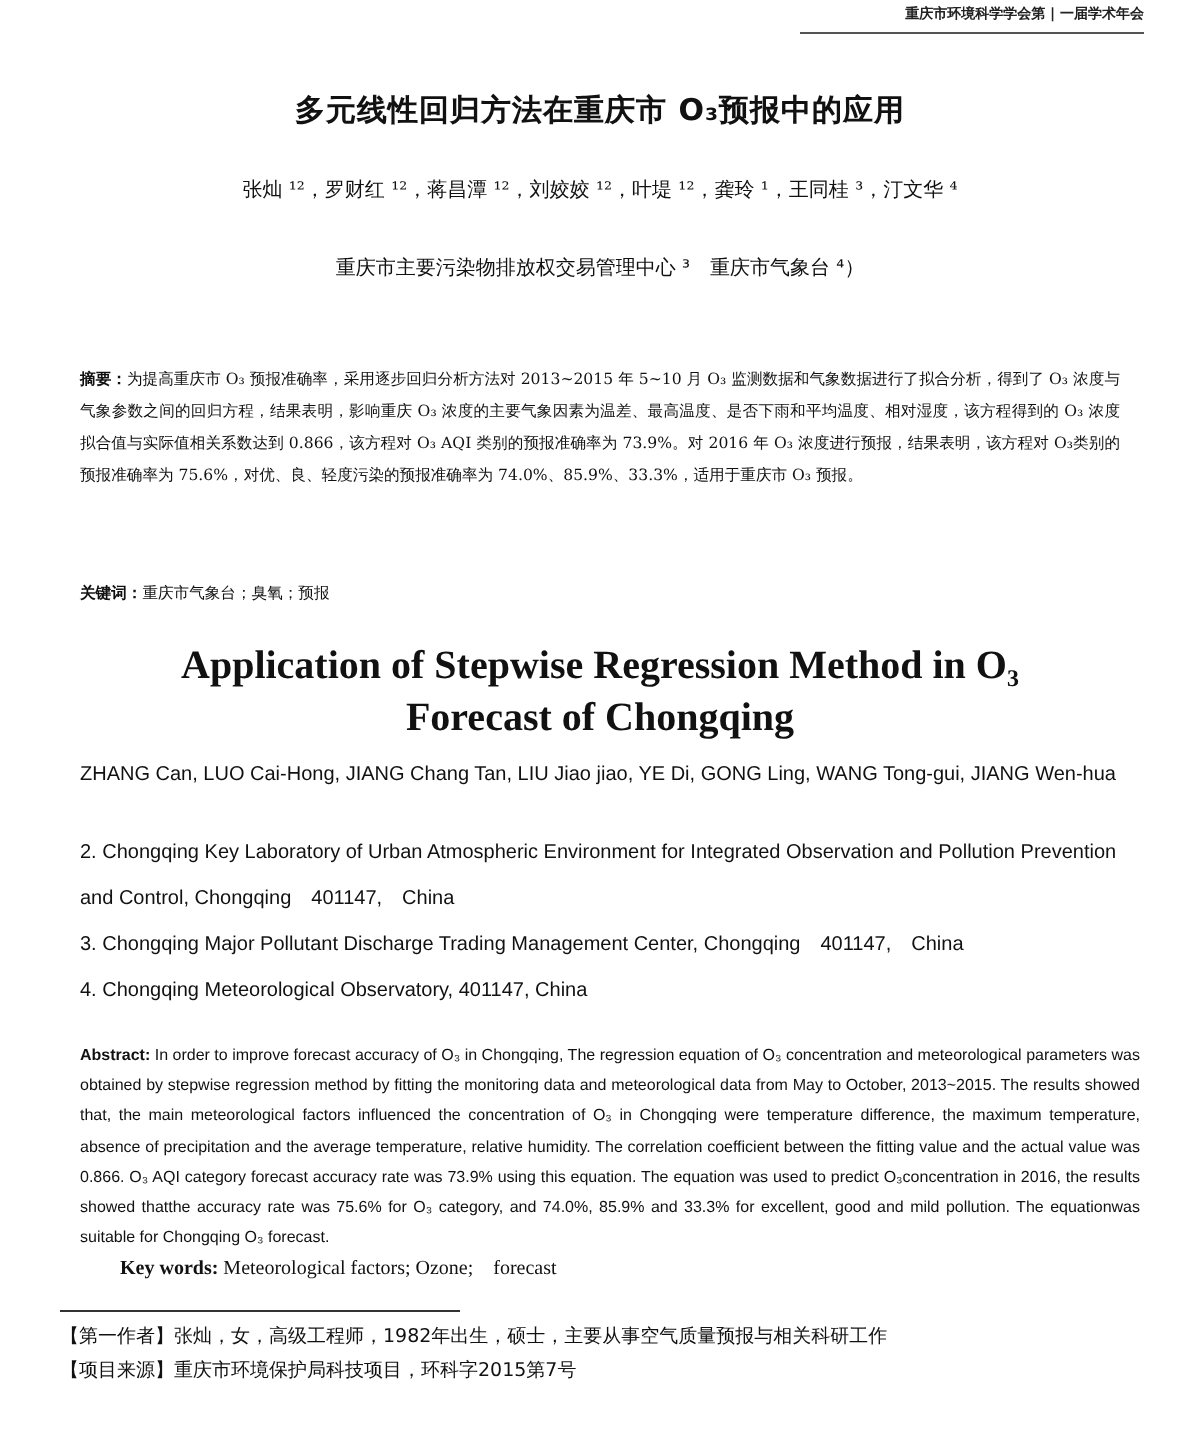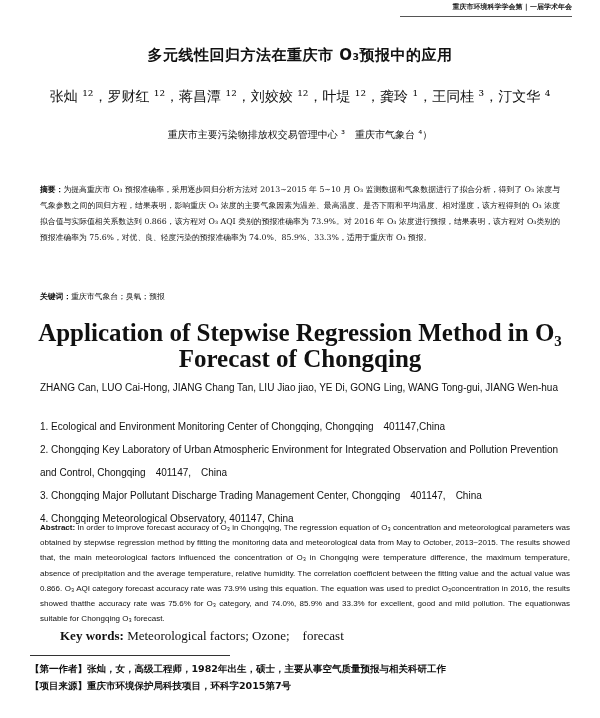--- a/index.html
+++ b/index.html
@@ -9,56 +9,56 @@
   }
   .header {
     position: absolute; top: 2px; right: 28px; font-size: 7px; font-weight: bold; color: #222;
   }
   .header-line { position: absolute; top: 16px; left: 400px; right: 28px; border-top: 1px solid #555; }
   .zh-title {
     position: absolute; top: 46px; left: 0; right: 0; text-align: center;
     font-size: 15px; font-weight: bold; letter-spacing: 0.5px;
   }
   .zh-authors {
-    position: absolute; top: 88px; left: 0; right: 0; text-align: center; font-size: 14px;
+    position: absolute; top: 88px; left: 0; right: 0; text-align: center; font-size: 10px;
     font-family: "DejaVu Serif", serif;
   }
   .zh-affil {
     position: absolute; top: 126px; left: 40px; right: 40px; text-align: center; font-size: 10px;
     line-height: 18px;
   }
   .zh-abstract {
     position: absolute; top: 182px; left: 40px; right: 40px; font-size: 7.8px; line-height: 16px;
     font-family: "DejaVu Serif", serif; text-align: justify;
   }
   .zh-abstract .lbl, .zh-kw .lbl { font-weight: bold; }
   .zh-kw { position: absolute; top: 291px; left: 40px; font-size: 7.8px; font-family: "DejaVu Serif", serif; }
   .en-title {
     position: absolute; top: 320px; left: 0; right: 0; text-align: center;
-    font-family: "Liberation Serif", serif; font-weight: bold; font-size: 25px; line-height: 26px;
+    font-family: "Liberation Serif", serif; font-weight: bold; font-size: 20px; line-height: 26px;
   }
   .en-authors {
     position: absolute; top: 378px; left: 40px; right: 30px; font-size: 10px; line-height: 19px;
     font-family: "Liberation Sans", sans-serif;
   }
   .en-affils {
     position: absolute; top: 415px; left: 40px; right: 30px; font-size: 10px; line-height: 23px;
     font-family: "Liberation Sans", sans-serif;
   }
   .en-affils div { margin: 0; }
   .en-abstract {
     position: absolute; top: 520px; left: 40px; right: 30px; font-size: 8px; line-height: 15.2px;
     font-family: Liberation Sans, sans-serif; text-align: justify;
   }
   .en-abstract .lbl { font-weight: bold; }
-  .en-kw { position: absolute; top: 627px; left: 60px; font-size: 13px; font-family: "Liberation Serif", serif; }
+  .en-kw { position: absolute; top: 627px; left: 60px; font-size: 10px; font-family: "Liberation Serif", serif; }
   .en-kw .lbl { font-weight: bold; }
   .footnote-line { position: absolute; top: 655px; left: 30px; width: 200px; border-top: 1px solid #333; }
   .footnotes {
-    position: absolute; top: 660px; left: 30px; right: 20px; font-size: 9.5px; line-height: 17px; font-weight: bold;
+    position: absolute; top: 660px; left: 30px; right: 20px; font-size: 9.5px; line-height: 17px; font-weight: normal;
   }
 </style>
 </head>
 <body>
 
 <div class="header">重庆市环境科学学会第 | 一届学术年会</div>
 <div class="header-line"></div>
 
 <div class="zh-title">多元线性回归方法在重庆市 O₃预报中的应用</div>
 <div class="zh-authors">张灿 ¹²，罗财红 ¹²，蒋昌潭 ¹²，刘姣姣 ¹²，叶堤 ¹²，龚玲 ¹，王同桂 ³，汀文华 ⁴</div>
@@ -76,21 +76,20 @@
 </div>
 
 <div class="en-title">
   <div>Application of Stepwise Regression Method in O₃</div>
   <div>Forecast of Chongqing</div>
 </div>
 
 <div class="en-authors">ZHANG Can, LUO Cai-Hong, JIANG Chang Tan, LIU Jiao jiao, YE Di, GONG Ling, WANG Tong-gui, JIANG Wen-hua</div>
 
 <div class="en-affils">
-  <div>1. Ecological and Environment Monitoring Center of Chongqing, Chongqing　401147,China</div>
   <div>2. Chongqing Key Laboratory of Urban Atmospheric Environment for Integrated Observation and Pollution Prevention and Control, Chongqing　401147,　China</div>
   <div>3. Chongqing Major Pollutant Discharge Trading Management Center, Chongqing　401147,　China</div>
   <div>4. Chongqing Meteorological Observatory, 401147, China</div>
 </div>
 
 <div class="en-abstract">
   <span class="lbl">Abstract:</span>
   <span>In order to improve forecast accuracy of O₃ in Chongqing, The regression equation of O₃ concentration and meteorological parameters was obtained by stepwise regression method by fitting the monitoring data and meteorological data from May to October, 2013~2015. The results showed that, the main meteorological factors influenced the concentration of O₃ in Chongqing were temperature difference, the maximum temperature, absence of precipitation and the average temperature, relative humidity. The correlation coefficient between the fitting value and the actual value was 0.866. O₃ AQI category forecast accuracy rate was 73.9% using this equation. The equation was used to predict O₃concentration in 2016, the results showed thatthe accuracy rate was 75.6% for O₃ category, and 74.0%, 85.9% and 33.3% for excellent, good and mild pollution. The equationwas suitable for Chongqing O₃ forecast.</span>
 </div>
 

